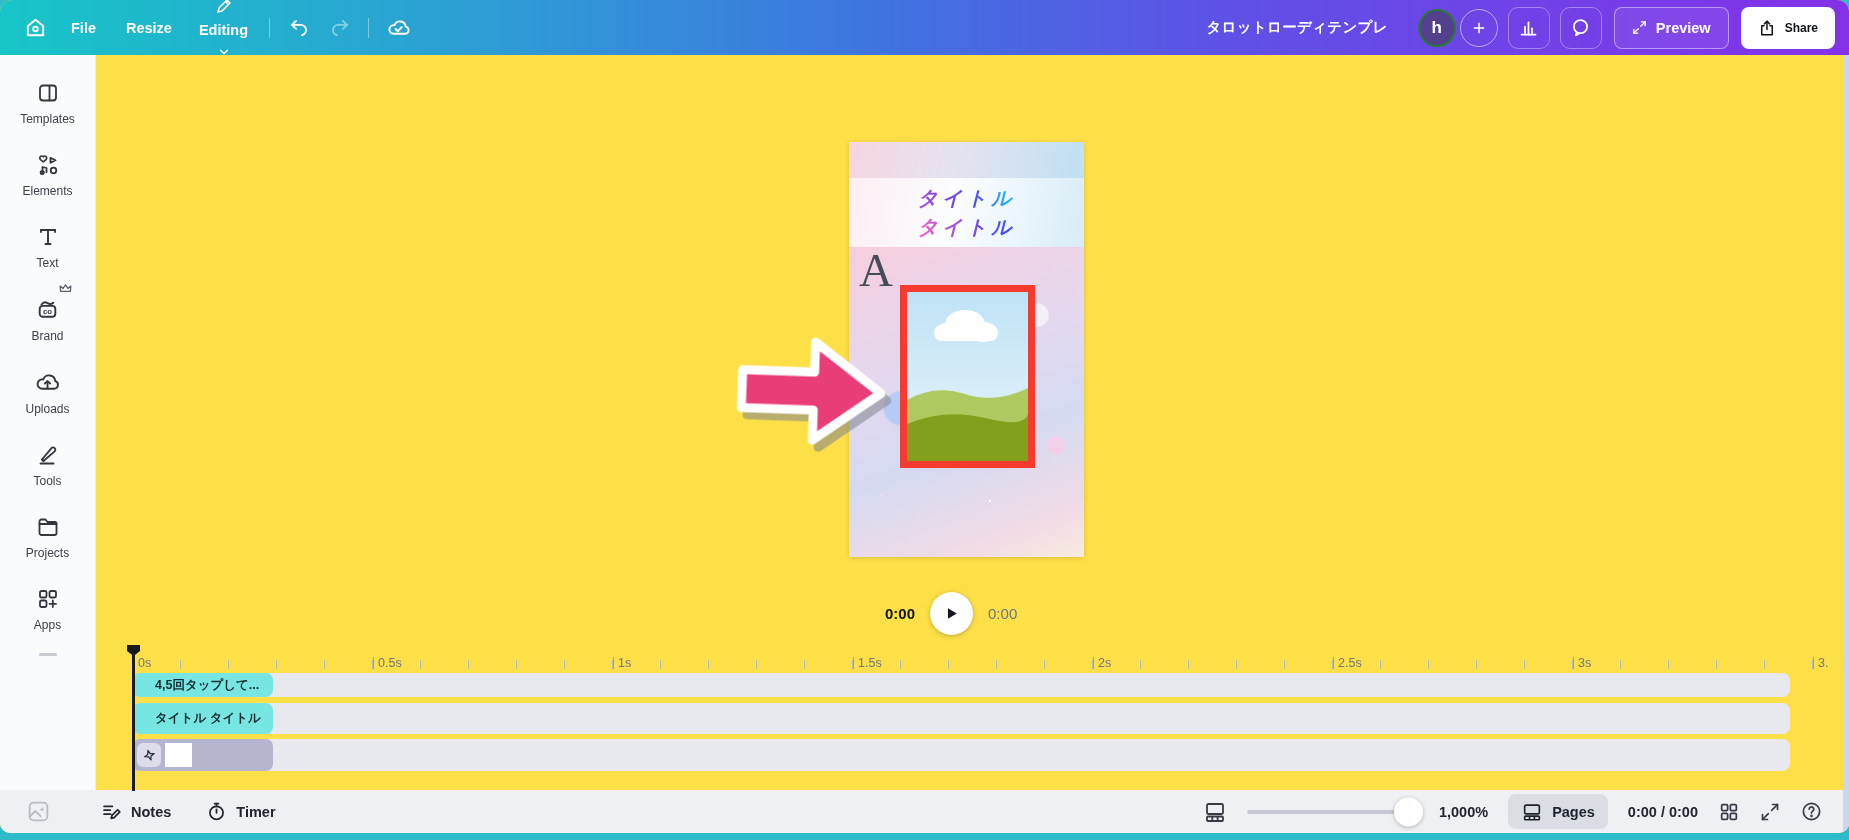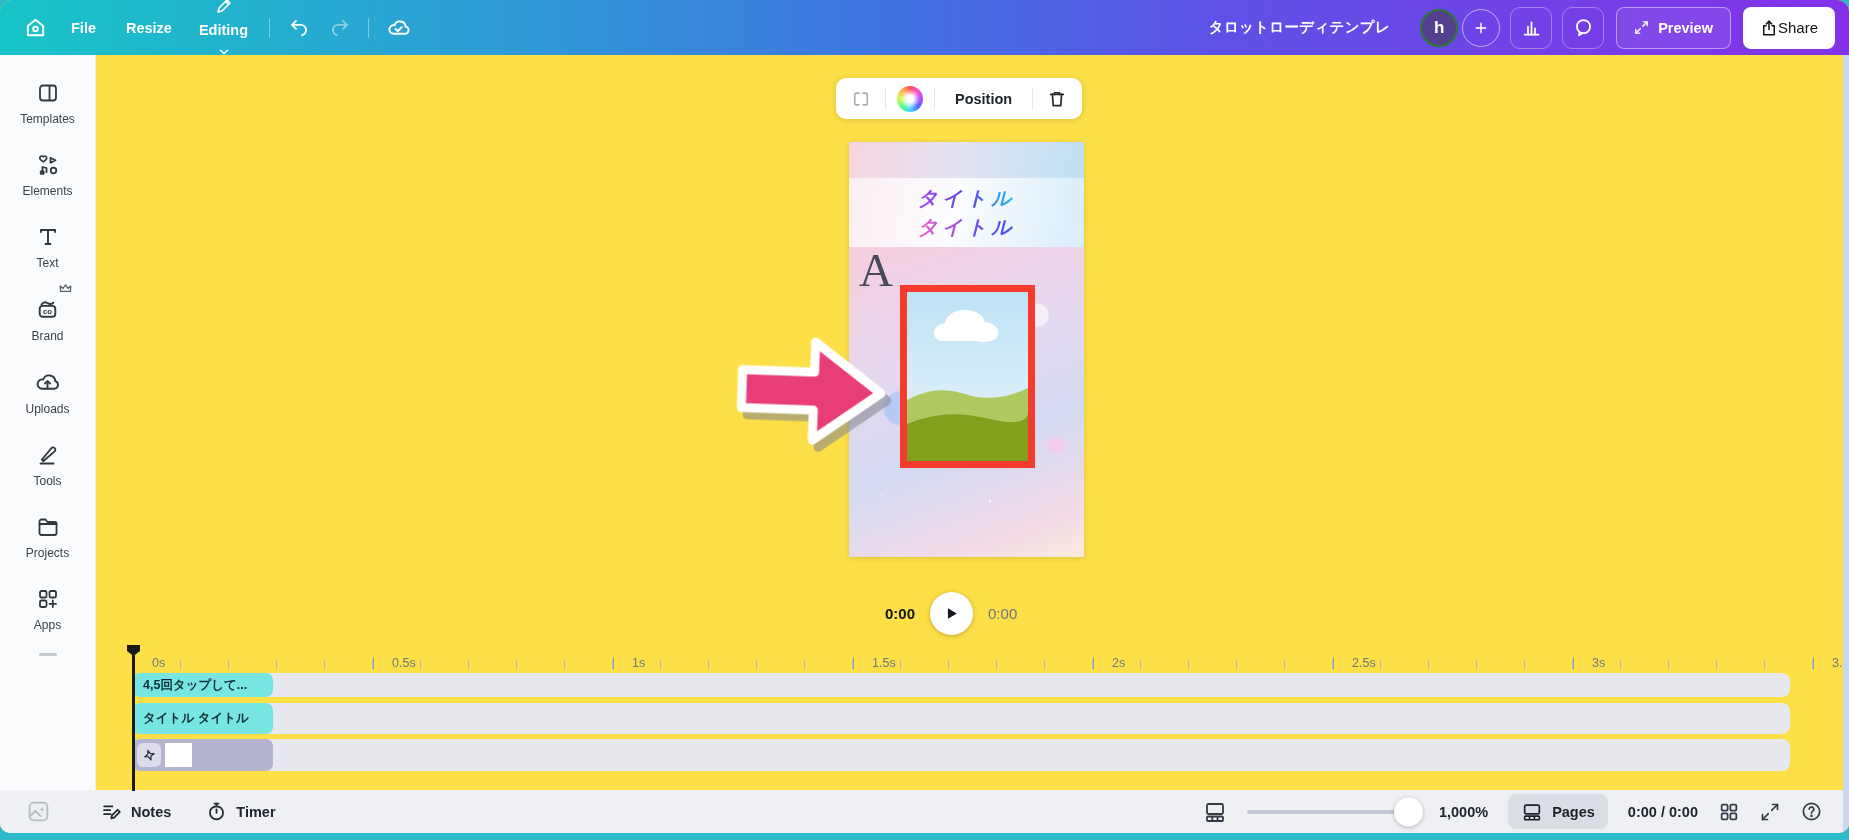--- a/index.html
+++ b/index.html
@@ -45,22 +45,22 @@
     width:42px; height:42px; border-radius:10px; border:1px solid rgba(255,255,255,.35);
     display:flex; align-items:center; justify-content:center; margin-left:10px; cursor:pointer;
   }
   .preview-btn {
     height:42px; border-radius:8px; border:1px solid rgba(255,255,255,.45);
     background:rgba(255,255,255,.07); display:flex; align-items:center; gap:9px;
     padding:0 17px; margin-left:12px; font-size:14.5px; font-weight:700; cursor:pointer;
   }
   .share-btn {
     height:42px; border-radius:8px; background:#fff; color:#101419;
-    display:flex; align-items:center; padding:0 17px; margin-left:12px;
-    font-size:15px; font-weight:400; cursor:pointer;
+    display:flex; align-items:center; gap:9px; padding:0 17px; margin-left:12px;
+    font-size:12px; font-weight:700; cursor:pointer;
   }
   
   .sidebar {
     position:absolute; left:0; top:55px; width:96px; height:735px;
     background:#fafbfd; border-right:1px solid #ecedf1;
     display:flex; flex-direction:column; align-items:center; padding-top:26px;
   }
   .sb-item {
     width:84px; display:flex; flex-direction:column; align-items:center; gap:7px;
     margin-bottom:27px; cursor:pointer; color:#31363f; position:relative;justify-content:space-between;
@@ -137,36 +137,36 @@
   }
   
   .timeline { position:absolute; left:0; top:640px; width:1849px; height:150px; }
   .playhead-flag { position:absolute; left:126px; top:4px; }
   .playhead-line { position:absolute; left:132px; top:13px; width:2.5px; height:138px; background:#1a1c22; z-index:4; }
   .ruler { position:absolute; left:133px; top:16px; width:1700px; height:16px; }
   .minor-ticks {
     position:absolute; left:0; top:4px; width:1682px; height:9px;
     background:repeating-linear-gradient(90deg, rgba(0,0,0,0) 0 47px, #b4b8c2 47px 48px);
   }
-  .ruler-label { position:absolute; top:0; display:flex; align-items:center; gap:18px; }
+  .ruler-label { position:absolute; top:0; display:flex; align-items:center; gap:4px; }
   .ruler-label .rtick { width:1px; height:12px; background:#9aa0ab; }
   .ruler-label .rtext { font-size:12.5px; color:#707683; }
   .rl0{left:0} .rl1{left:240px} .rl2{left:480px} .rl3{left:720px}
   .rl4{left:960px} .rl5{left:1200px} .rl6{left:1440px} .rl7{left:1680px}
   .track-row { position:absolute; left:133px; width:1657px; background:#e8e9ee; border-radius:8px; }
   .row1 { top:33px; height:24px; }
   .row2 { top:63px; height:31px; }
   .row3 { top:99px; height:32px; }
   .clip {
     position:absolute; left:0; top:0; height:100%; width:140px; border-radius:7px;
     display:flex; align-items:center; cursor:pointer; overflow:hidden;
   }
   .clip-text { background:#77e6e3; }
   .clip-text .clip-label {
-    font-size:12.5px; font-weight:700; color:#132c30; padding:0 10px; white-space:nowrap;
+    font-size:12.5px; font-weight:700; color:#132c30; padding:0 22px; white-space:nowrap;
   }
   .clip-element { background:#b6b5cf; }
   .elem-badge {
     width:24px; height:24px; margin-left:4px; border-radius:6px; background:#dcdcea;
     display:flex; align-items:center; justify-content:center; color:#2c3140; flex:0 0 auto;
   }
   .elem-thumb { width:27px; height:24px; background:#fff; margin-left:4px; }
   
   .bottombar {
     position:absolute; left:0; top:790px; width:1849px; height:43px;
@@ -384,46 +384,20 @@
             <rect x="13.5" y="4" width="6.5" height="6.5" rx="1.5"></rect>
             <rect x="4" y="13.5" width="6.5" height="6.5" rx="1.5"></rect>
             <path d="M16.8 13.5v6.5M13.5 16.8H20"></path>
           </svg>
       </span>
       <span class="sb-label">Apps</span>
     </div>
     <div class="sb-dash"></div>
   </div>
 
-  <div class="float-toolbar">
-    <div class="ft-btn">
-      <span>
-        <svg width="20" height="20" viewBox="0 0 24 24" fill="none" stroke="#a9adb6" stroke-width="2" stroke-linecap="round" stroke-linejoin="round">
-            <path d="M9.5 5H6.5a2 2 0 0 0-2 2v10a2 2 0 0 0 2 2h3"></path>
-            <path d="M14.5 5h3a2 2 0 0 1 2 2v10a2 2 0 0 1-2 2h-3"></path>
-          </svg>
-      </span>
-    </div>
-    <div class="ft-sep"></div>
-    <div class="ft-btn">
-      <span class="color-wheel"></span>
-    </div>
-    <div class="ft-sep"></div>
-    <div class="ft-btn ft-position">Position</div>
-    <div class="ft-sep"></div>
-    <div class="ft-btn">
-      <span>
-        <svg width="20" height="20" viewBox="0 0 24 24" fill="none" stroke="#23272f" stroke-width="2" stroke-linecap="round" stroke-linejoin="round">
-            <path d="M4.5 6.5h15"></path>
-            <path d="M9 6.5V4.5h6v2"></path>
-            <path d="M6.5 6.5 7.5 20h9l1-13.5"></path>
-          </svg>
-      </span>
-    </div>
-  </div>
 
   <div class="canvas">
     <div class="band1"></div>
     <div class="band2">
       <span class="canvas-title ct1">タイトル</span>
       <span class="canvas-title ct2">タイトル</span>
     </div>
     <div class="band3">
       <span class="letter-a">A</span>
       <div class="photo-frame">

